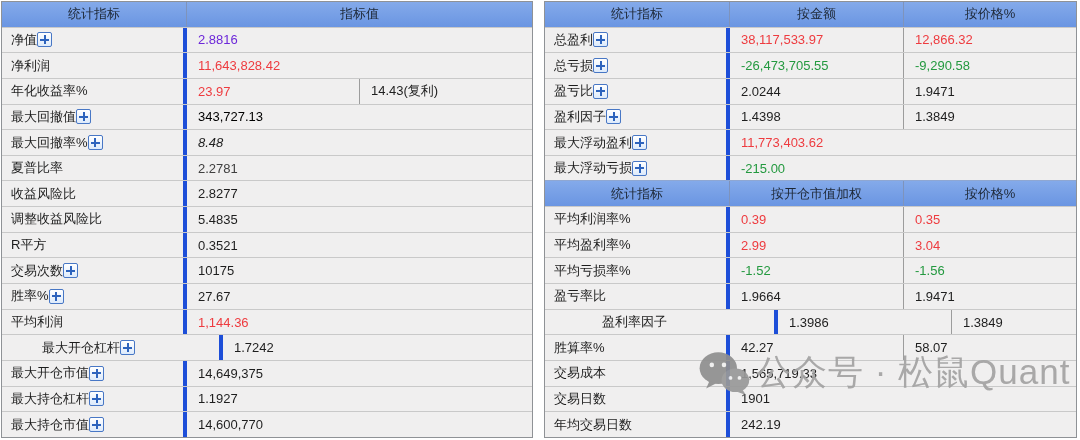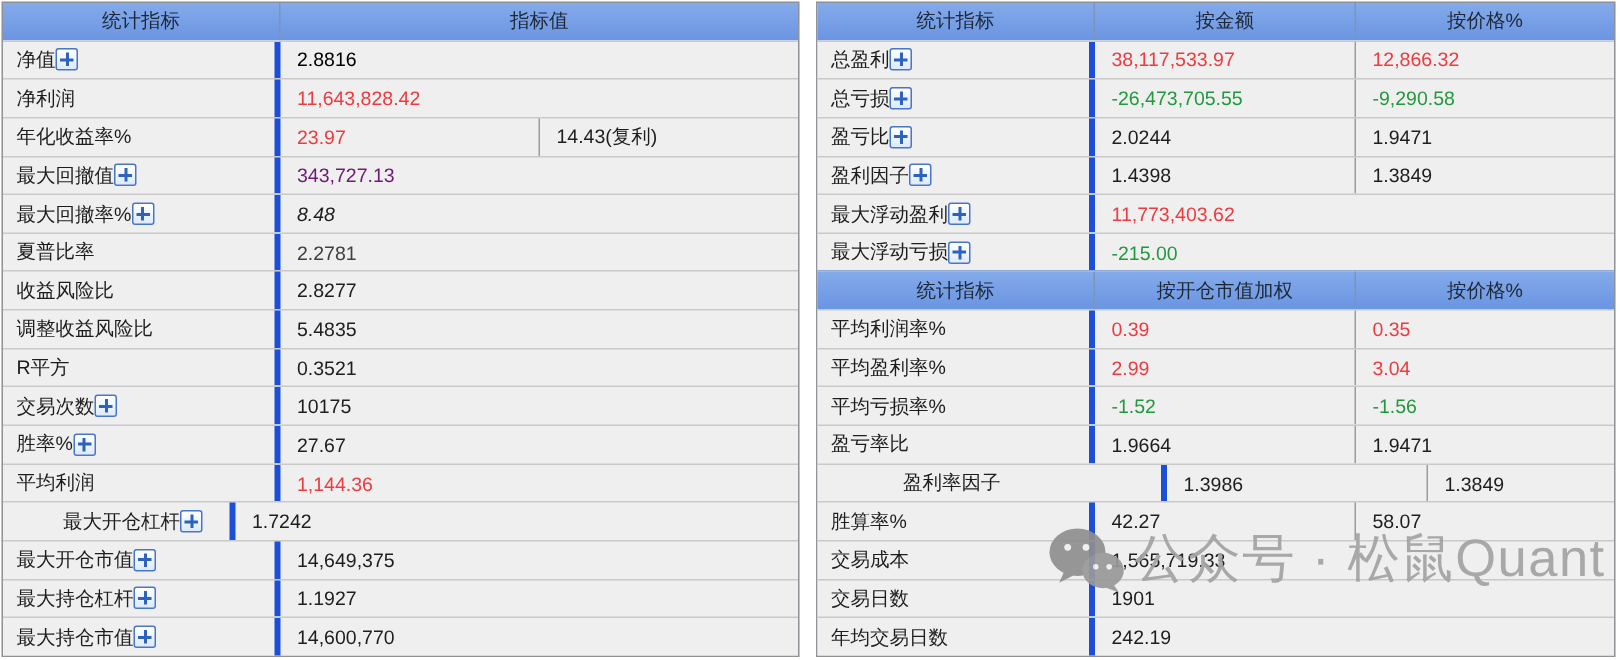--- a/index.html
+++ b/index.html
@@ -67,21 +67,21 @@
         <div class="cell hcell" style="flex: 1 1 0%;">
           <span class="htxt">指标值</span>
         </div>
       </div>
       <div class="row">
         <div class="cell label" style="width: 185px;">
           <span class="lbl">净值</span>
           <div class="plus"></div>
         </div>
         <div class="cell val" style="flex: 1 1 0%;">
-          <span class="vtxt" style="color: #000000;">2.8816</span>
+          <span class="vtxt" style="color: #6d28d9;">2.8816</span>
         </div>
       </div>
       <div class="row">
         <div class="cell label" style="width: 185px;">
           <span class="lbl">净利润</span>
         </div>
         <div class="cell val" style="flex: 1 1 0%;">
           <span class="vtxt" style="color: rgb(238, 59, 63);">11,643,828.42</span>
         </div>
       </div>
@@ -95,21 +95,21 @@
         <div class="cell val" style="flex: 1 1 0%;">
           <span class="vtxt" style="color: rgb(30, 30, 30);">14.43(复利)</span>
         </div>
       </div>
       <div class="row">
         <div class="cell label" style="width: 185px;">
           <span class="lbl">最大回撤值</span>
           <div class="plus"></div>
         </div>
         <div class="cell val" style="flex: 1 1 0%;">
-          <span class="vtxt" style="color: #701a75;">343,727.13</span>
+          <span class="vtxt" style="color: #000000;">343,727.13</span>
         </div>
       </div>
       <div class="row">
         <div class="cell label" style="width: 185px;">
           <span class="lbl">最大回撤率%</span>
           <div class="plus"></div>
         </div>
         <div class="cell val" style="flex: 1 1 0%; font-style: italic;">
           <span class="vtxt" style="color: rgb(30, 30, 30);">8.48</span>
         </div>
@@ -166,21 +166,21 @@
       </div>
       <div class="row">
         <div class="cell label" style="width: 185px;">
           <span class="lbl">平均利润</span>
         </div>
         <div class="cell val" style="flex: 1 1 0%;">
           <span class="vtxt" style="color: rgb(238, 59, 63);">1,144.36</span>
         </div>
       </div>
       <div class="row">
-        <div class="cell label" style="width: 155px; padding-left: 40px;">
+        <div class="cell label" style="width: 221px; padding-left: 40px;">
           <span class="lbl">最大开仓杠杆</span>
           <div class="plus"></div>
         </div>
         <div class="cell val" style="flex: 1 1 0%;">
           <span class="vtxt" style="color: rgb(30, 30, 30);">1.7242</span>
         </div>
       </div>
       <div class="row">
         <div class="cell label" style="width: 185px;">
           <span class="lbl">最大开仓市值</span>

